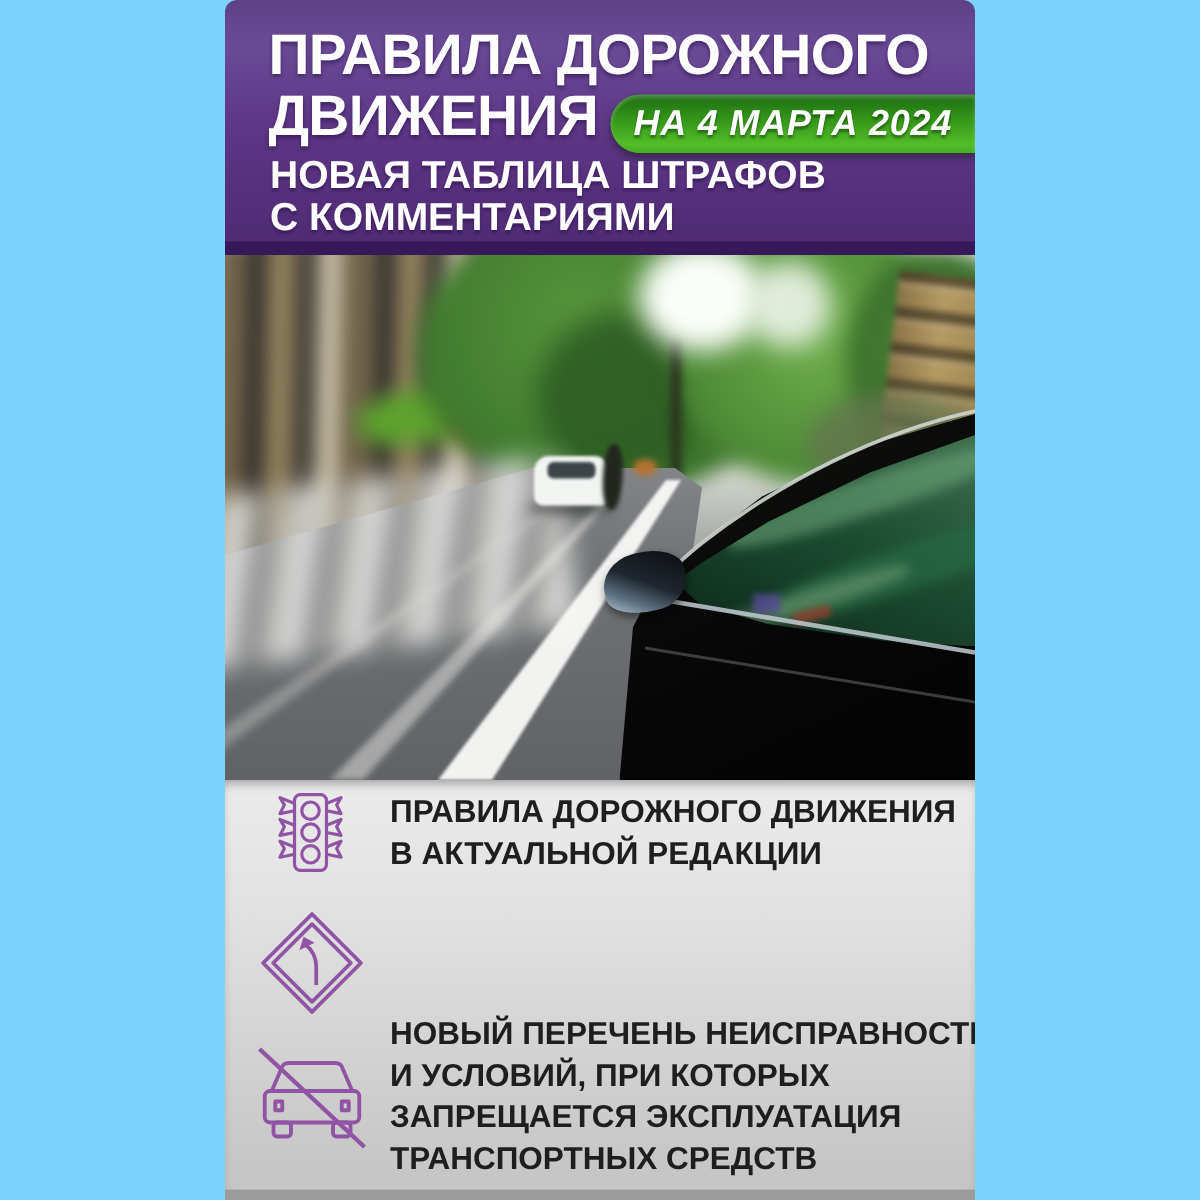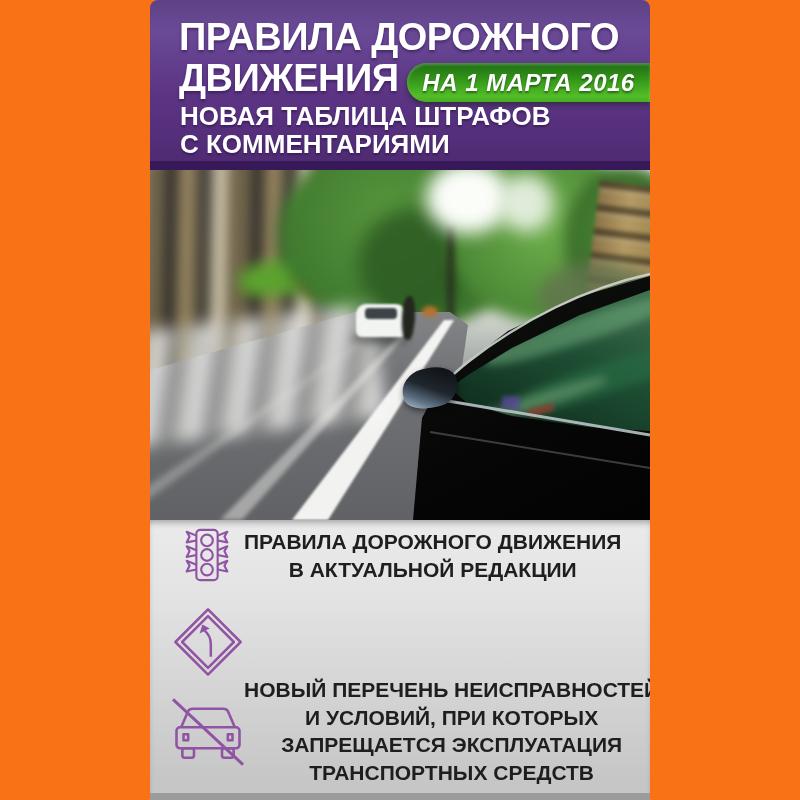--- a/index.html
+++ b/index.html
@@ -1,16 +1,16 @@
 <!DOCTYPE html>
 <html><head>
 <meta charset="utf-8">
 <style>
   html,body{margin:0;padding:0;background:#ffffff;}
-  .canvas{position:relative;width:800px;height:800px;background:#f97316;overflow:hidden;
+  .canvas{position:relative;width:800px;height:800px;background:#7dd3fc;overflow:hidden;
           font-family:"Liberation Sans","DejaVu Sans",sans-serif;}
   .cover{position:absolute;left:150px;top:0;width:500px;height:800px;border-radius:8px 8px 0 0;overflow:hidden;}
 
   
   .header{position:absolute;left:0;top:0;width:500px;height:170px;
           background:linear-gradient(180deg,#5e4187 0%,#6a4a96 18%,#5c3484 55%,#4e2a72 100%);}
   .hdr-strip{position:absolute;left:0;bottom:0;width:100%;height:9px;background:#37195a;}
   .title{position:absolute;left:29px;color:#ffffff;font-weight:900;font-size:38px;line-height:41px;
          letter-spacing:-0.5px;white-space:nowrap;text-shadow:0 2px 3px rgba(25,5,50,.45);}
   .title.l1{top:17px;}
@@ -81,37 +81,37 @@
   
   .features{position:absolute;left:0;top:520px;width:500px;height:280px;
        background:linear-gradient(180deg,#ebebeb 0%,#e2e2e2 30%,#c6c6c6 93%,#c6c6c6 100%);
        box-shadow:inset 0 5px 7px -3px rgba(0,0,0,.35);}
   .bottom-strip{position:absolute;left:0;bottom:0;width:100%;height:7px;background:#9c9c9c;}
   .f-icon{position:absolute;}
   .f-icon svg{display:block;width:100%;height:100%;}
   .fi1{left:26px;top:2px;width:62px;height:66px;}
   .fi2{left:22px;top:86px;width:72px;height:72px;}
   .fi3{left:16px;top:174px;width:84px;height:76px;}
-  .feature-label{position:absolute;left:94px;color:#1e1e1e;font-weight:800;font-size:21px;line-height:27.5px;
-       letter-spacing:0;white-space:pre;text-align:center;}
+  .feature-label{position:absolute;left:110px;color:#1e1e1e;font-weight:800;font-size:21px;line-height:27.5px;
+       letter-spacing:0;white-space:pre;}
   .fl1{top:8px;}
   .fl2{top:94px;}
   .fl3{top:156px;}
 </style>
 </head>
 <body>
 
 <div class="canvas">
   <div class="cover">
 
     <div class="header">
       <div class="title l1">ПРАВИЛА ДОРОЖНОГО</div>
       <div class="title l2">ДВИЖЕНИЯ</div>
       <div class="badge">
-        <span>НА 1 МАРТА 2016</span>
+        <span>НА 4 МАРТА 2024</span>
       </div>
       <div class="subtitle s2">С КОММЕНТАРИЯМИ</div>
       <div class="subtitle s1">НОВАЯ ТАБЛИЦА ШТРАФОВ</div>
       <div class="hdr-strip"></div>
     </div>
 
     <div class="photo">
       <div class="sky"></div>
       <div class="bldg-left"></div>
       <div class="streak-green"></div>

